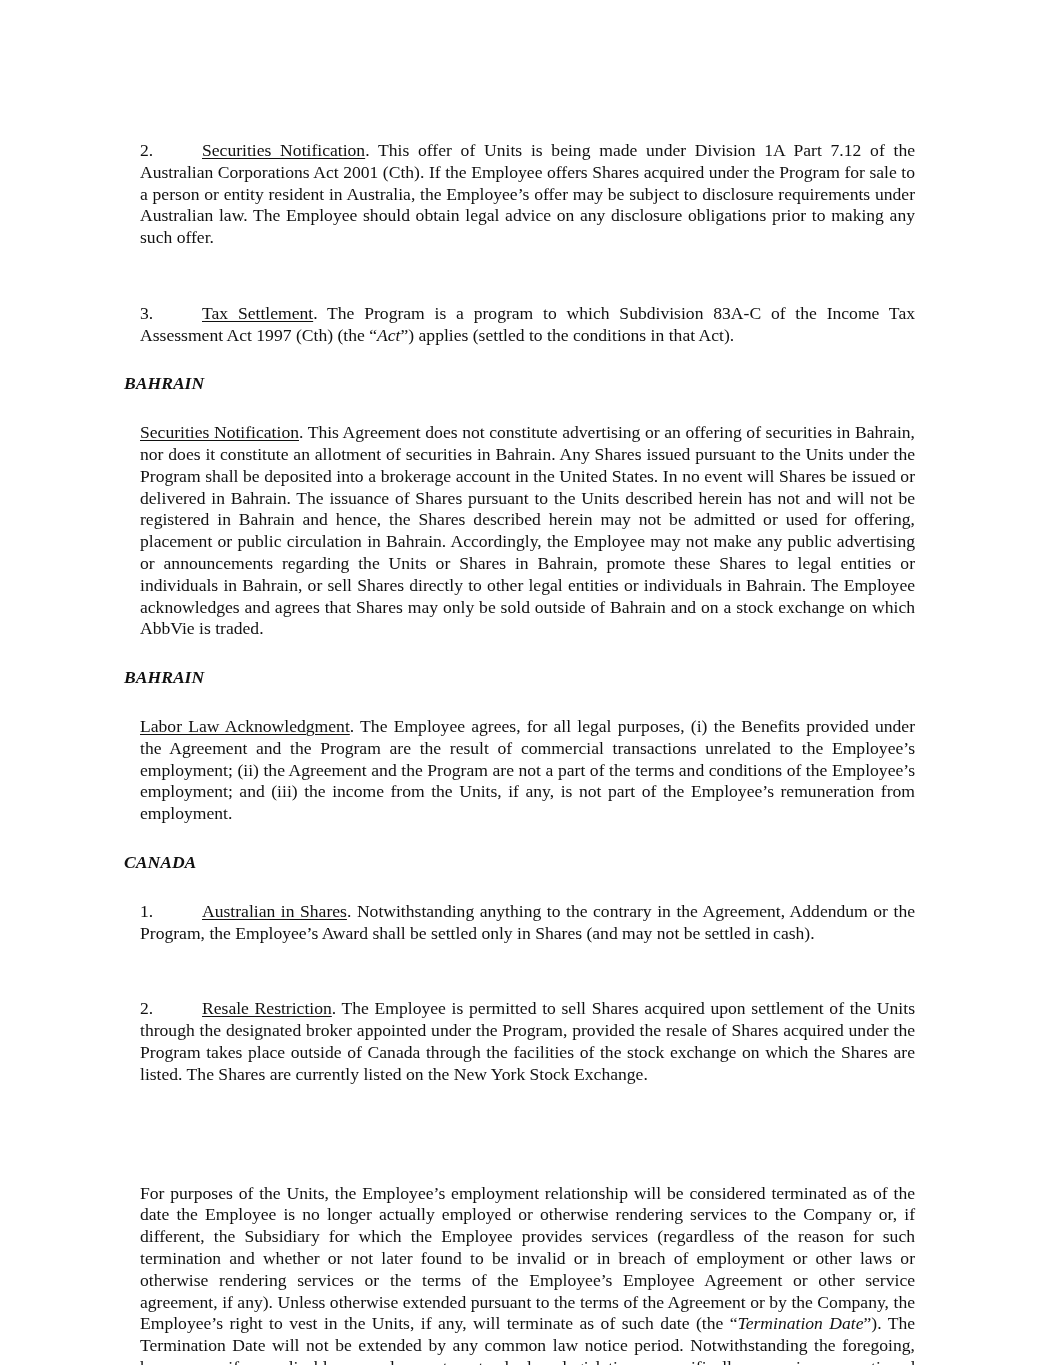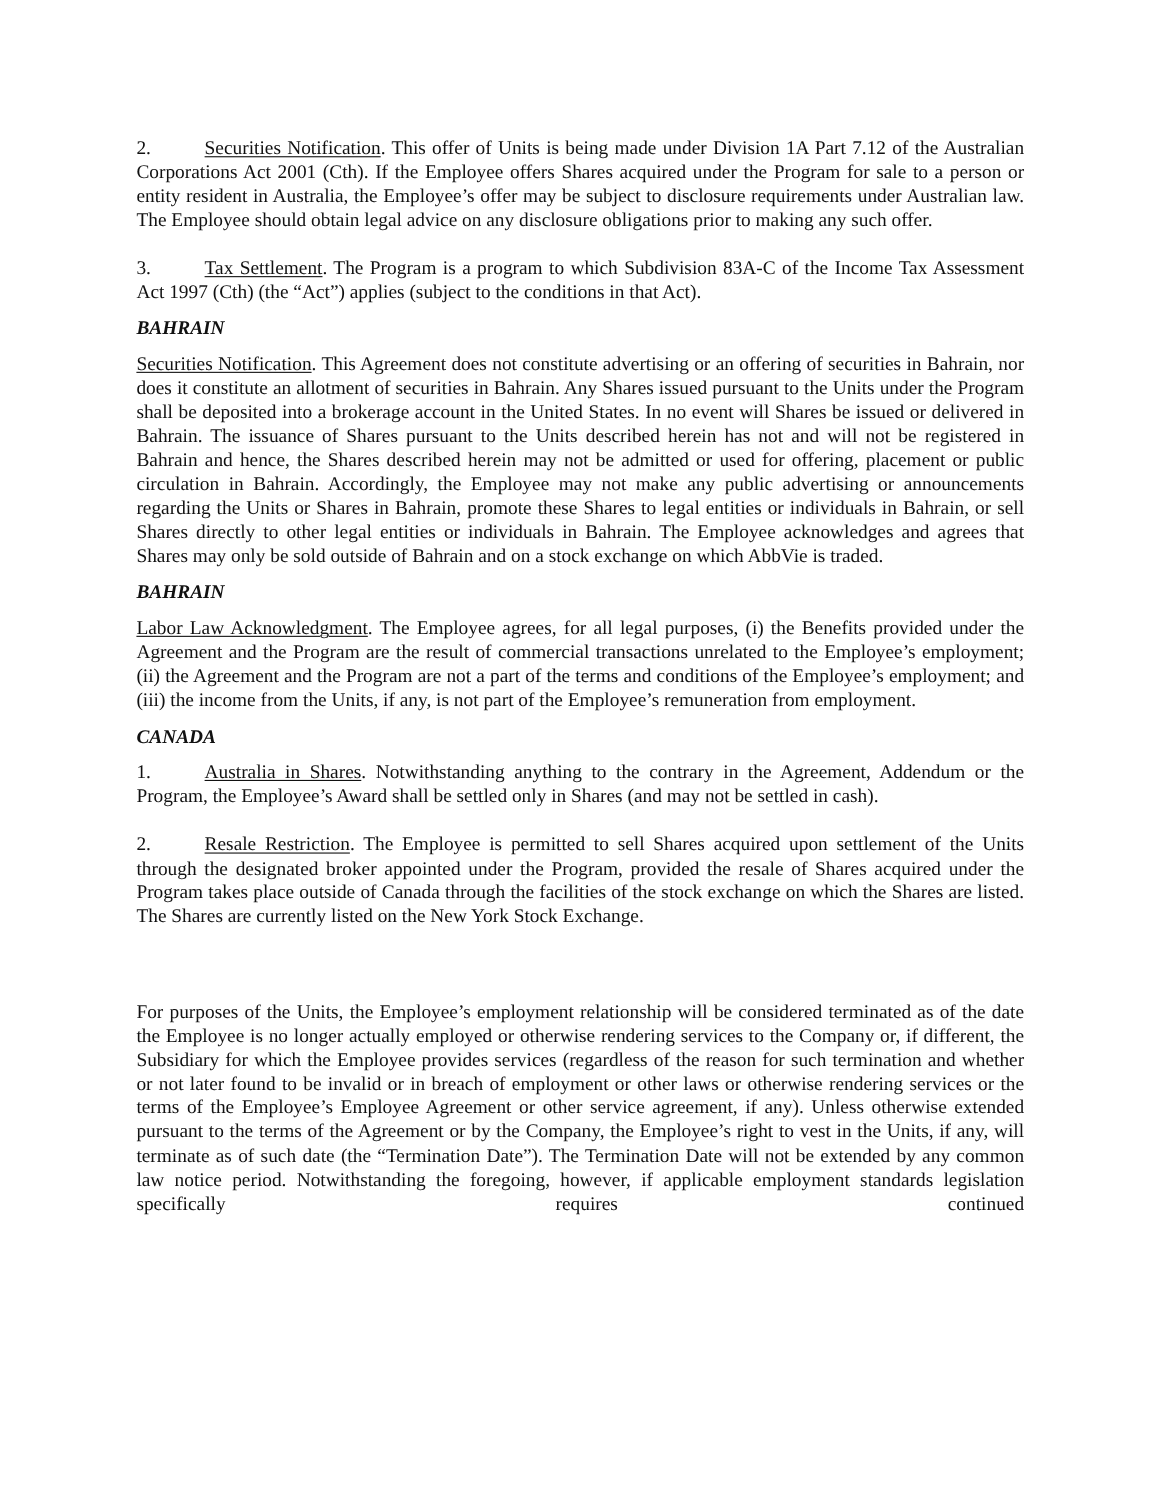--- a/index.html
+++ b/index.html
@@ -2,42 +2,42 @@
 <html><head>
 <meta charset="utf-8">
 <style>
   html, body { margin: 0; padding: 0; background: #ffffff; }
   body { width: 1055px; height: 1365px; position: relative; overflow: hidden; }
   .page {
     position: absolute; left: 124px; top: 124px; width: 807px;
     font-family: "Liberation Serif", "DejaVu Serif", serif;
     font-size: 17.6px; line-height: 21.8px; color: #111111;
   }
-  .para { margin: 0; text-align: justify; }
+  .para { margin: 16px; text-align: justify; }
   .num { display: inline-block; width: 62px; }
   .u { text-decoration: underline; text-underline-offset: 2px; text-decoration-thickness: 1px; }
-  .i { }
+  .i { font-style: italic; }
   .heading { font-weight: bold; font-style: italic; margin: 0; }
   .gap-lg { height: 21.8px; }
   .gap-md { height: 11px; }
   .gap-xl { height: 43.6px; }
 </style>
 </head>
 <body>
 
 <div class="page">
 
   <p class="para">
     <span class="num">2.</span><span class="u">Securities Notification</span><span>.  This offer of Units is being made under Division 1A Part 7.12 of the Australian Corporations Act 2001 (Cth).  If the Employee offers Shares acquired under the Program for sale to a person or entity resident in Australia, the Employee’s offer may be subject to disclosure requirements under Australian law.  The Employee should obtain legal advice on any disclosure obligations prior to making any such offer.</span>
   </p>
 
   <div class="gap-lg"></div>
 
   <p class="para">
-    <span class="num">3.</span><span class="u">Tax Settlement</span><span>.  The Program is a program to which Subdivision 83A-C of the Income Tax Assessment Act 1997 (Cth) (the “</span><span class="i">Act</span><span>”) applies (subject to the conditions in that Act).</span>
+    <span class="num">3.</span><span class="u">Tax Settlement</span><span>.  The Program is a program to which Subdivision 83A-C of the Income Tax Assessment Act 1997 (Cth) (the “</span><span class="i">Act</span><span>”) applies (settled to the conditions in that Act).</span>
   </p>
 
   <div class="gap-md"></div>
   <p class="heading">BAHRAIN</p>
   <div class="gap-md"></div>
 
   <p class="para">
     <span class="u">Securities Notification</span><span>.  This Agreement does not constitute advertising or an offering of securities in Bahrain, nor does it constitute an allotment of securities in Bahrain.  Any Shares issued pursuant to the Units under the Program shall be deposited into a brokerage account in the United States.  In no event will Shares be issued or delivered in Bahrain.  The issuance of Shares pursuant to the Units described herein has not and will not be registered in Bahrain and hence, the Shares described herein may not be admitted or used for offering, placement or public circulation in Bahrain.  Accordingly, the Employee may not make any public advertising or announcements regarding the Units or Shares in Bahrain, promote these Shares to legal entities or individuals in Bahrain, or sell Shares directly to other legal entities or individuals in Bahrain.  The Employee acknowledges and agrees that Shares may only be sold outside of Bahrain and on a stock exchange on which AbbVie is traded.</span>
   </p>
 
@@ -47,21 +47,21 @@
 
   <p class="para">
     <span class="u">Labor Law Acknowledgment</span><span>. The Employee agrees, for all legal purposes, (i) the Benefits provided under the Agreement and the Program are the result of commercial transactions unrelated to the Employee’s employment; (ii) the Agreement and the Program are not a part of the terms and conditions of the Employee’s employment; and (iii) the income from the Units, if any, is not part of the Employee’s remuneration from employment.</span>
   </p>
 
   <div class="gap-md"></div>
   <p class="heading">CANADA</p>
   <div class="gap-md"></div>
 
   <p class="para">
-    <span class="num">1.</span><span class="u">Australia in Shares</span><span>.  Notwithstanding anything to the contrary in the Agreement, Addendum or the Program, the Employee’s Award shall be settled only in Shares (and may not be settled in cash).</span>
+    <span class="num">1.</span><span class="u">Australian in Shares</span><span>.  Notwithstanding anything to the contrary in the Agreement, Addendum or the Program, the Employee’s Award shall be settled only in Shares (and may not be settled in cash).</span>
   </p>
 
   <div class="gap-lg"></div>
 
   <p class="para">
     <span class="num">2.</span><span class="u">Resale Restriction</span><span>. The Employee is permitted to sell Shares acquired upon settlement of the Units through the designated broker appointed under the Program, provided the resale of Shares acquired under the Program takes place outside of Canada through the facilities of the stock exchange on which the Shares are listed. The Shares are currently listed on the New York Stock Exchange.</span>
   </p>
 
   <div class="gap-xl"></div>
 

